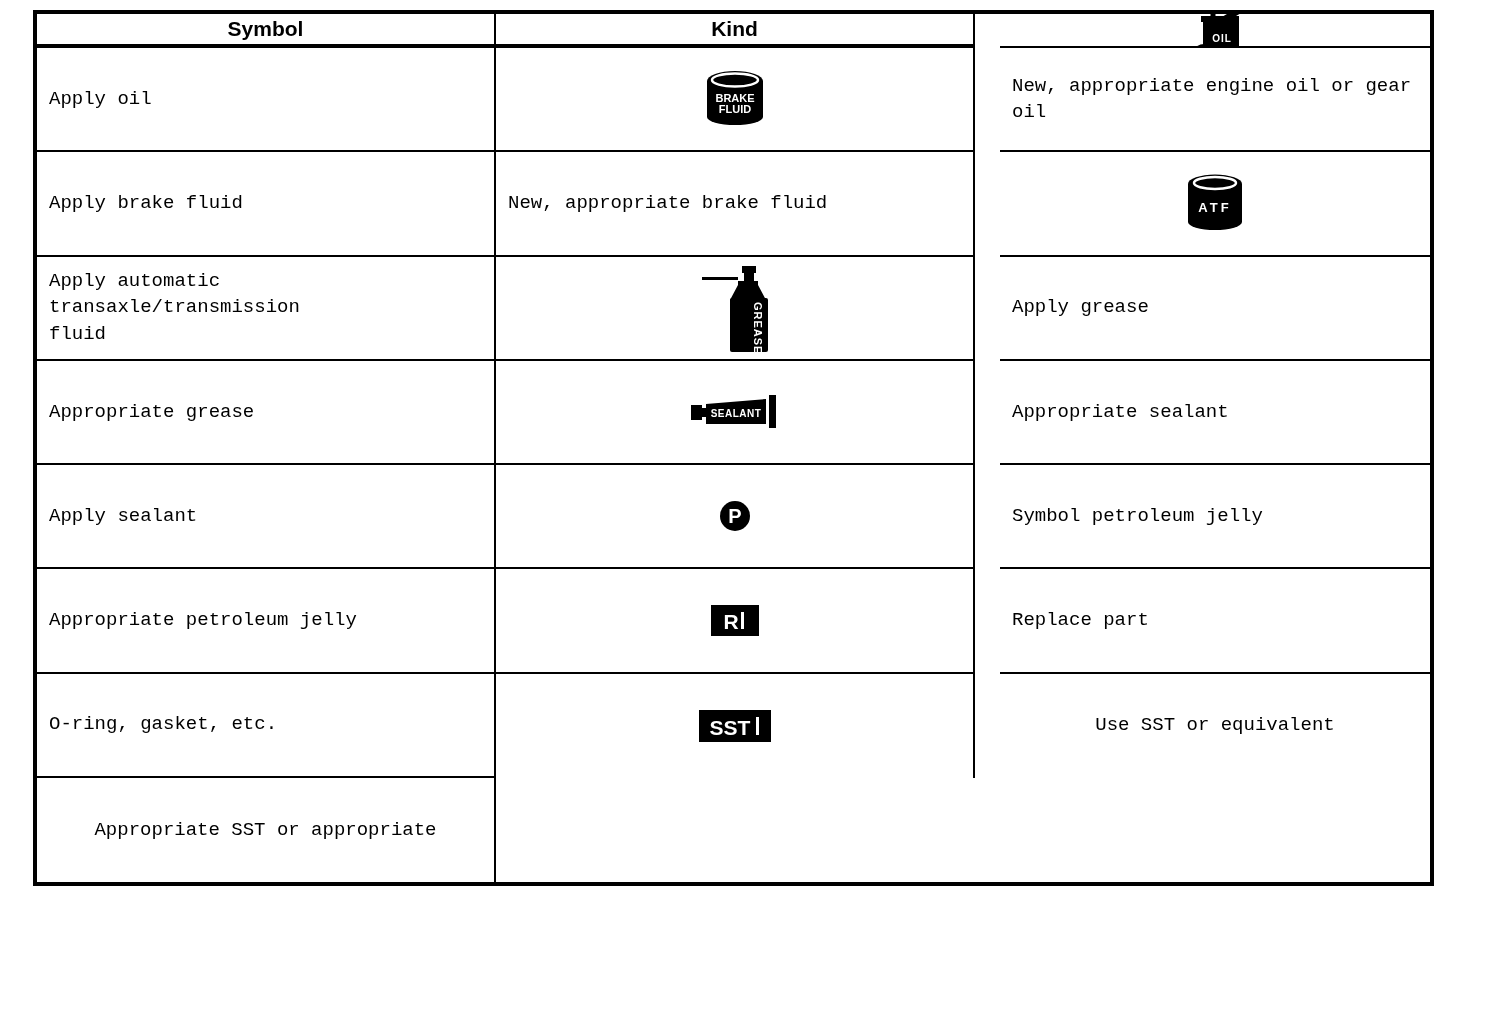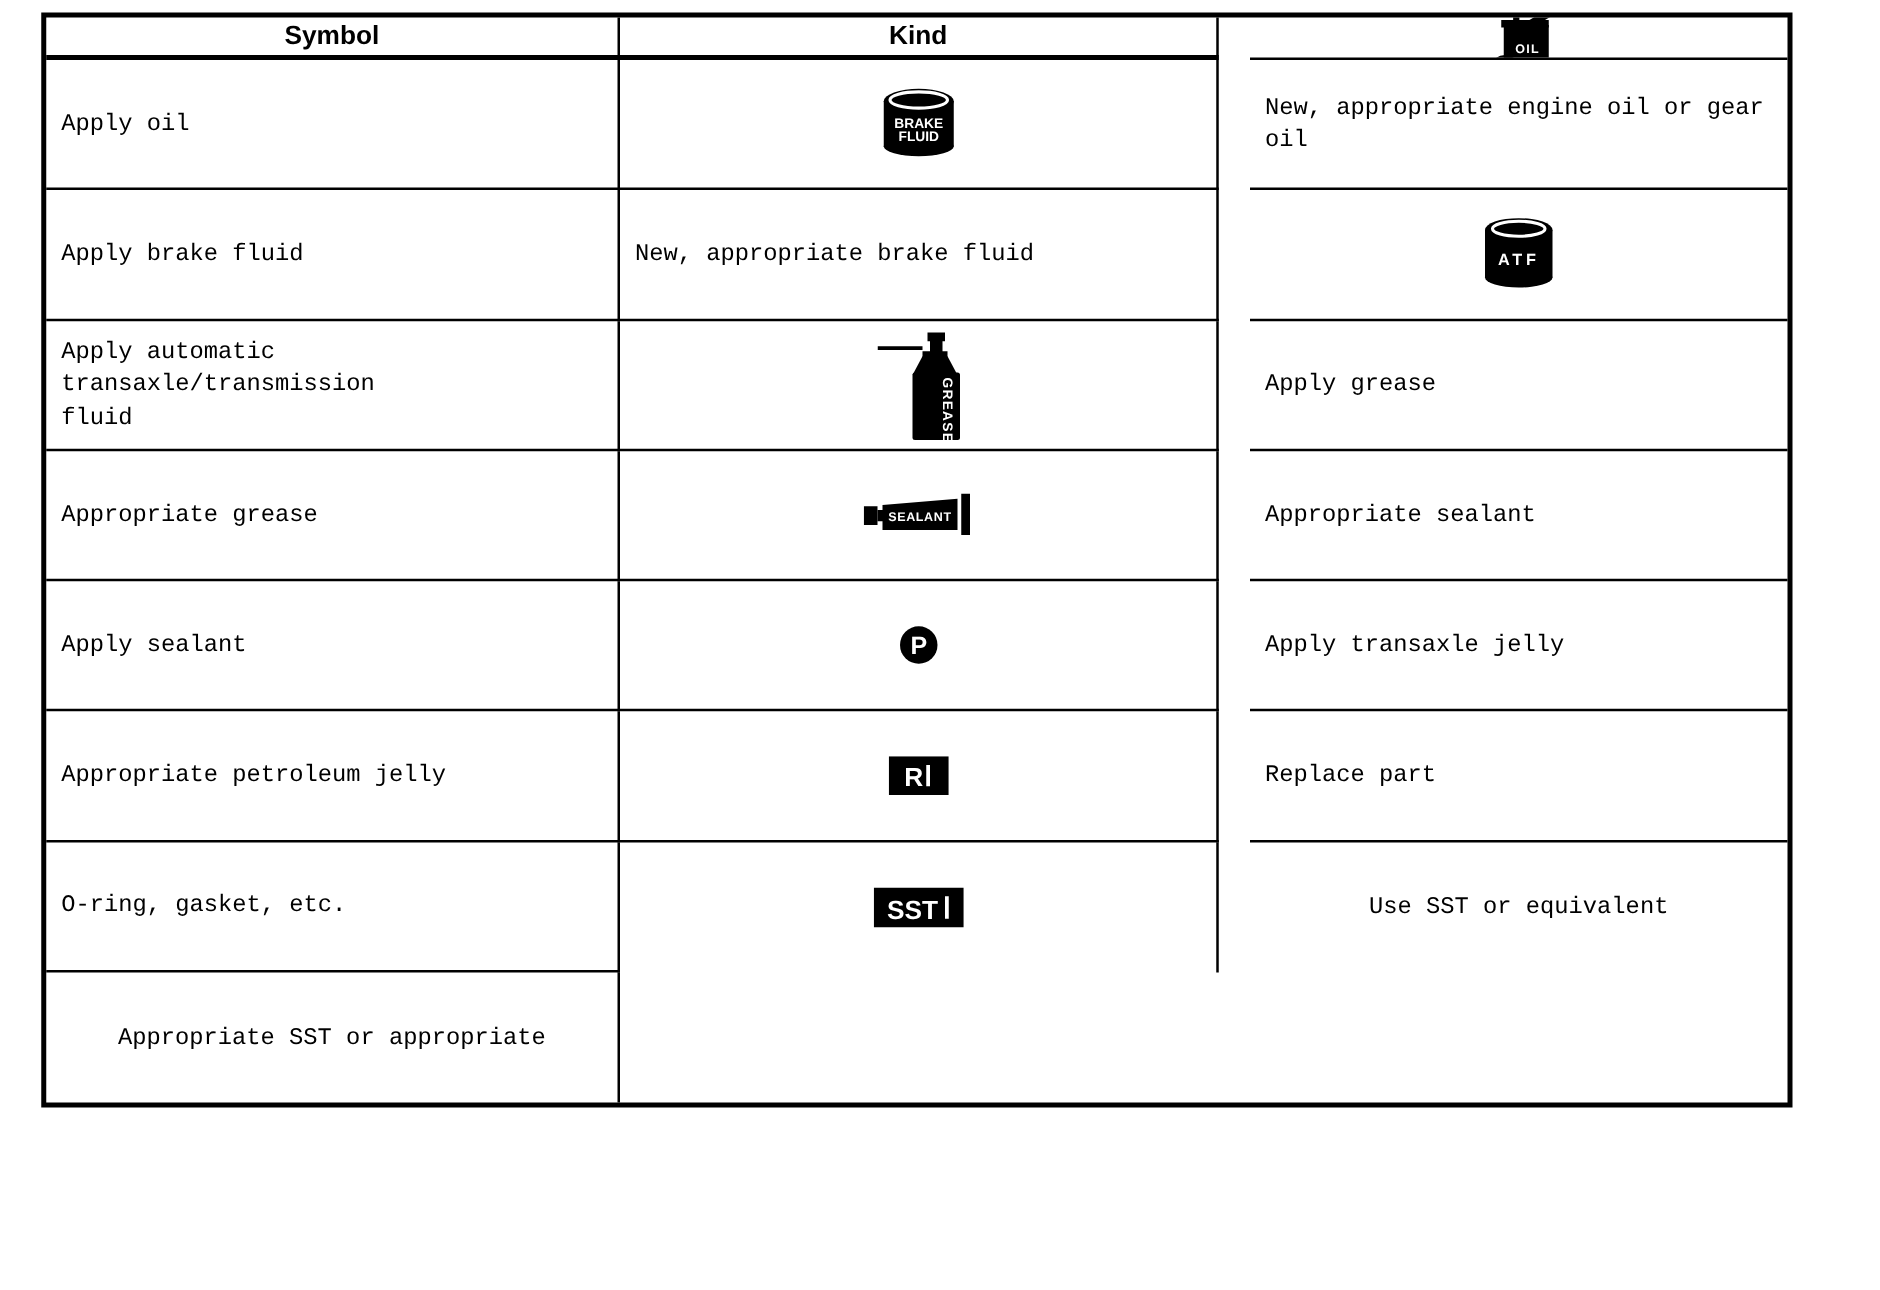--- a/index.html
+++ b/index.html
@@ -128,21 +128,21 @@
     </div>
     <div class="cell txt">Appropriate sealant</div>
     <div class="cell txt">Apply sealant</div>
 
     <div class="cell sym">
       <svg class="icon" width="32" height="32" viewBox="0 0 32 32">
         <circle class="blk" cx="16" cy="16" r="15"></circle>
         <text x="16" y="23" font-size="20" text-anchor="middle">P</text>
       </svg>
     </div>
-    <div class="cell txt">Apply transaxle jelly</div>
+    <div class="cell txt">Symbol petroleum jelly</div>
     <div class="cell txt">Appropriate petroleum jelly</div>
 
     <div class="cell sym">
       <svg class="icon" width="48" height="31" viewBox="0 0 48 31">
         <rect class="blk" x="0" y="0" width="48" height="31"></rect>
         <text x="20" y="24" font-size="21" text-anchor="middle">R</text>
         <rect class="wht" x="30" y="7" width="3" height="17"></rect>
       </svg>
     </div>
     <div class="cell txt">Replace part</div>

